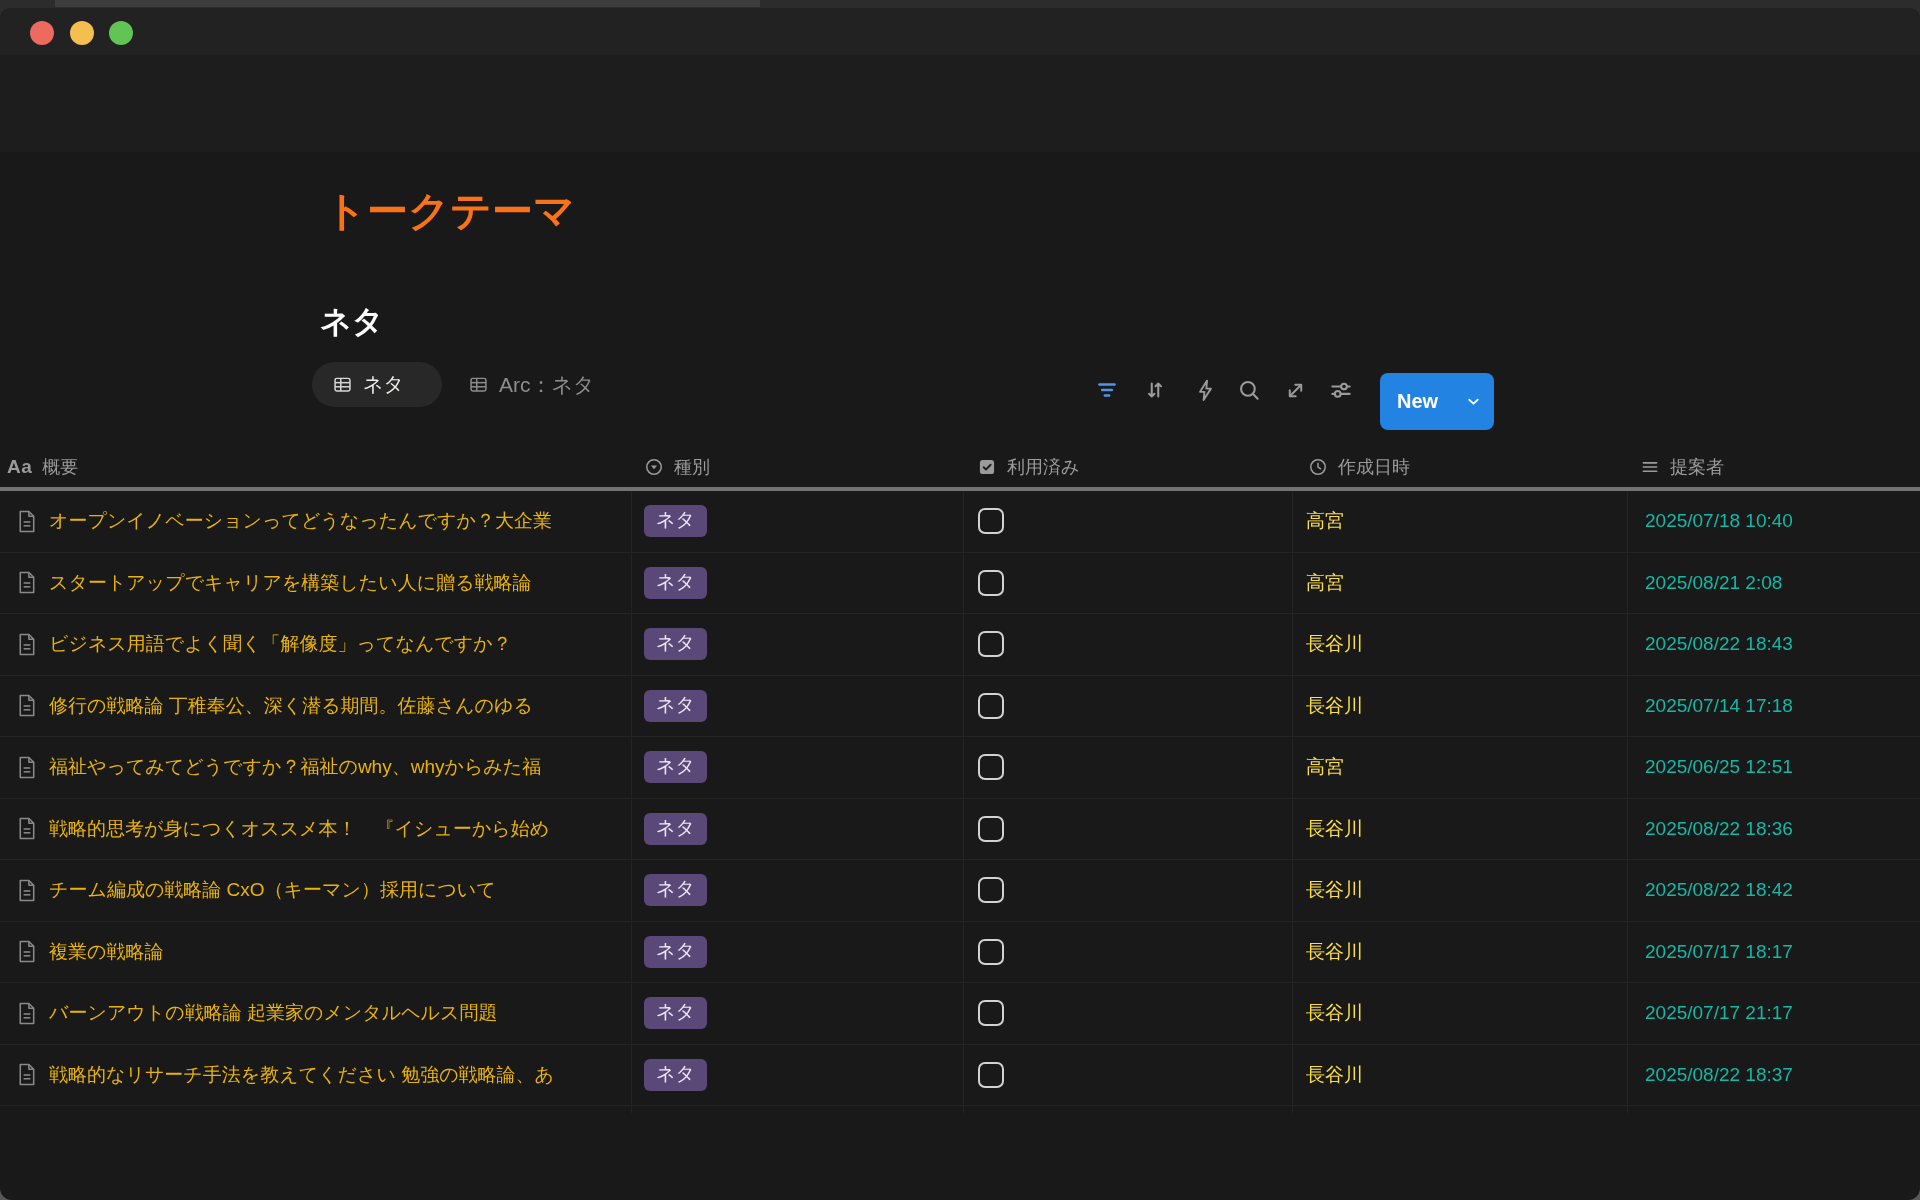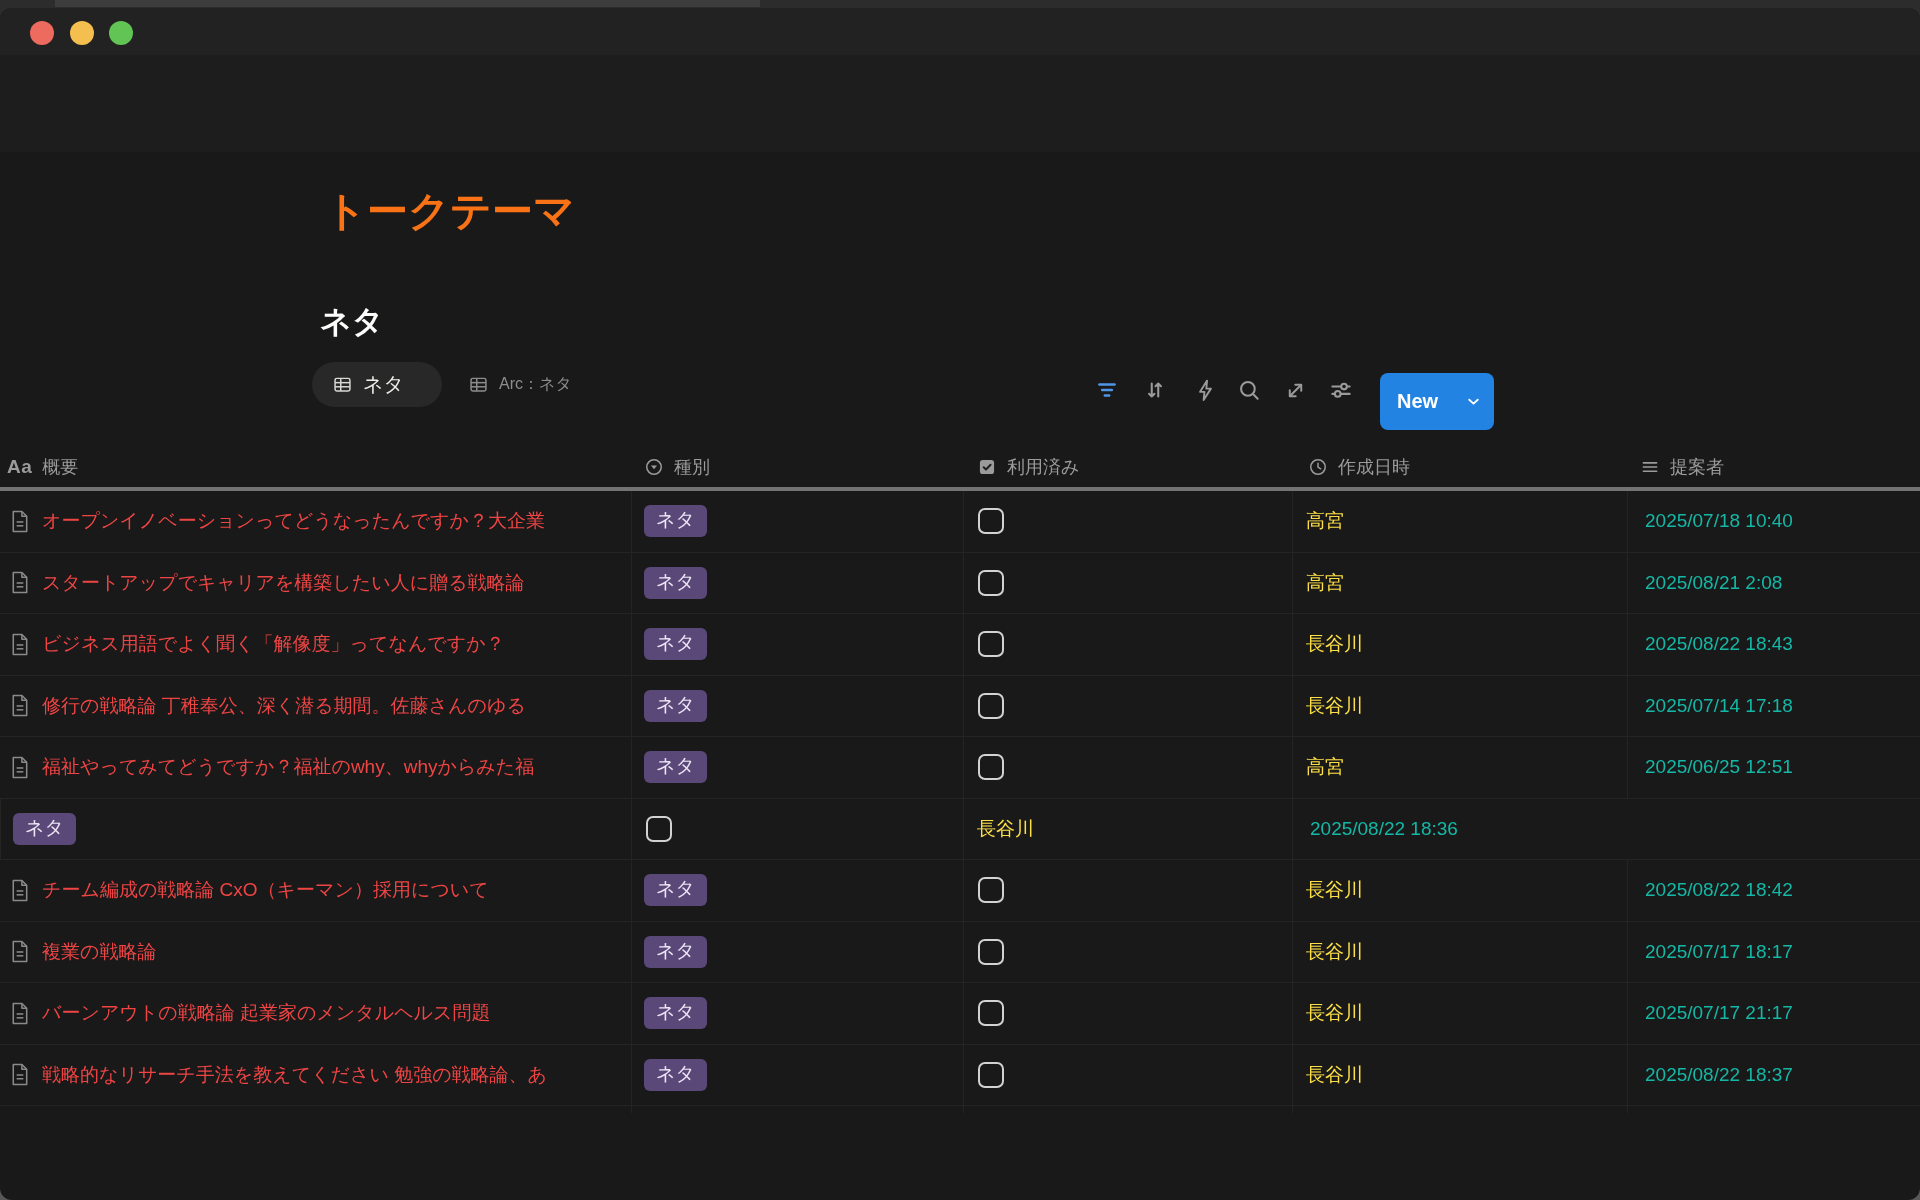--- a/index.html
+++ b/index.html
@@ -28,21 +28,21 @@
   
   .tab-active {
     position:absolute; left:312px; top:354px; height:45px; width:130px;
     background:#282828; border-radius:23px;
     display:flex; align-items:center; gap:10px; padding-left:20px;
     color:#ededea; font-size:20px; font-weight:500; cursor:default;
   }
   .tab-inactive {
     position:absolute; left:458px; top:354px; height:45px;
     display:flex; align-items:center; gap:10px; padding:0 10px;
-    color:#8d8d8d; font-size:16px; font-weight:500;
+    color:#8d8d8d; font-size:21px; font-weight:500;
   }
   .icon { display:inline-flex; align-items:center; justify-content:center; }
 
   
   .toolbar-btn { position:absolute; top:366px; width:34px; height:32px; display:flex; align-items:center; justify-content:center; }
   .tb-filter { left:1090px; } .tb-sort { left:1138px; } .tb-bolt { left:1188px; }
   .tb-search { left:1232px; } .tb-expand { left:1278px; } .tb-sliders { left:1324px; }
   .new-btn {
     position:absolute; left:1380px; top:365px; width:114px; height:57px;
     background:var(--accent,#2383e2); border-radius:8px;
@@ -61,21 +61,21 @@
   .h4 { padding-left:13px; } .h5 { padding-left:16px; }
   .aa { font-size:19px; font-weight:600; color:#9b9b9b; letter-spacing:0.5px; }
 
   .tbody { position:absolute; left:0; top:483px; width:1920px; }
   .trow {
     display:grid; grid-template-columns:631px 332px 329px 335px 1fr;
     height:61.5px; border-bottom:1px solid #242424;
   }
   .cell { display:flex; align-items:center; overflow:hidden; white-space:nowrap; }
   .c-type,.c-used,.c-proposer,.c-created { border-left:1px solid #242424; }
-  .c-title { padding-left:8px; gap:11px; font-size:19px; font-weight:500; color:#ef4444; }
+  .c-title { padding-left:15px; gap:11px; font-size:19px; font-weight:500; color:#eab308; }
   .c-title .title-text { overflow:hidden; }
   .c-type { padding-left:12px; }
   .tag {
     background:var(--tag-bg,#5a4878); color:var(--tag-text,#ede7f6);
     font-size:19px; line-height:1.2; padding:4px 12px 5px; border-radius:6px;
   }
   .c-used { padding-left:14px; }
   .checkbox { width:26px; height:26px; border:2px solid #d2d2d2; border-radius:7px; }
   .c-proposer { padding-left:13px; font-size:19px; color:#fde047; }
   .c-created { padding-left:17px; font-size:19px; color:#14b8a6; }
@@ -342,20 +342,31 @@
     </div>
     <div class="cell c-proposer">
       <span>高宮</span>
     </div>
     <div class="cell c-created">
       <span>2025/06/25 12:51</span>
     </div>
   </div>
 
   <div class="trow">
+    <div class="cell c-title">
+      <span class="icon">
+        <svg width="23" height="25" viewBox="0 0 24 26" fill="none" stroke="#8a8a8a" stroke-width="1.6" stroke-linejoin="round">
+          <path d="M5.5 2.5 H14.5 L19.5 7.5 V23.5 H5.5 Z"></path>
+          <path d="M14.5 2.5 V7.5 H19.5"></path>
+          <line x1="9" y1="13.5" x2="16" y2="13.5"></line>
+              <line x1="9" y1="17.5" x2="16" y2="17.5"></line>
+        </svg>
+      </span>
+      <span class="title-text">戦略的思考が身につくオススメ本！　『イシューから始め</span>
+    </div>
     <div class="cell c-type">
       <span class="tag">ネタ</span>
     </div>
     <div class="cell c-used">
       <span class="checkbox"></span>
     </div>
     <div class="cell c-proposer">
       <span>長谷川</span>
     </div>
     <div class="cell c-created">

